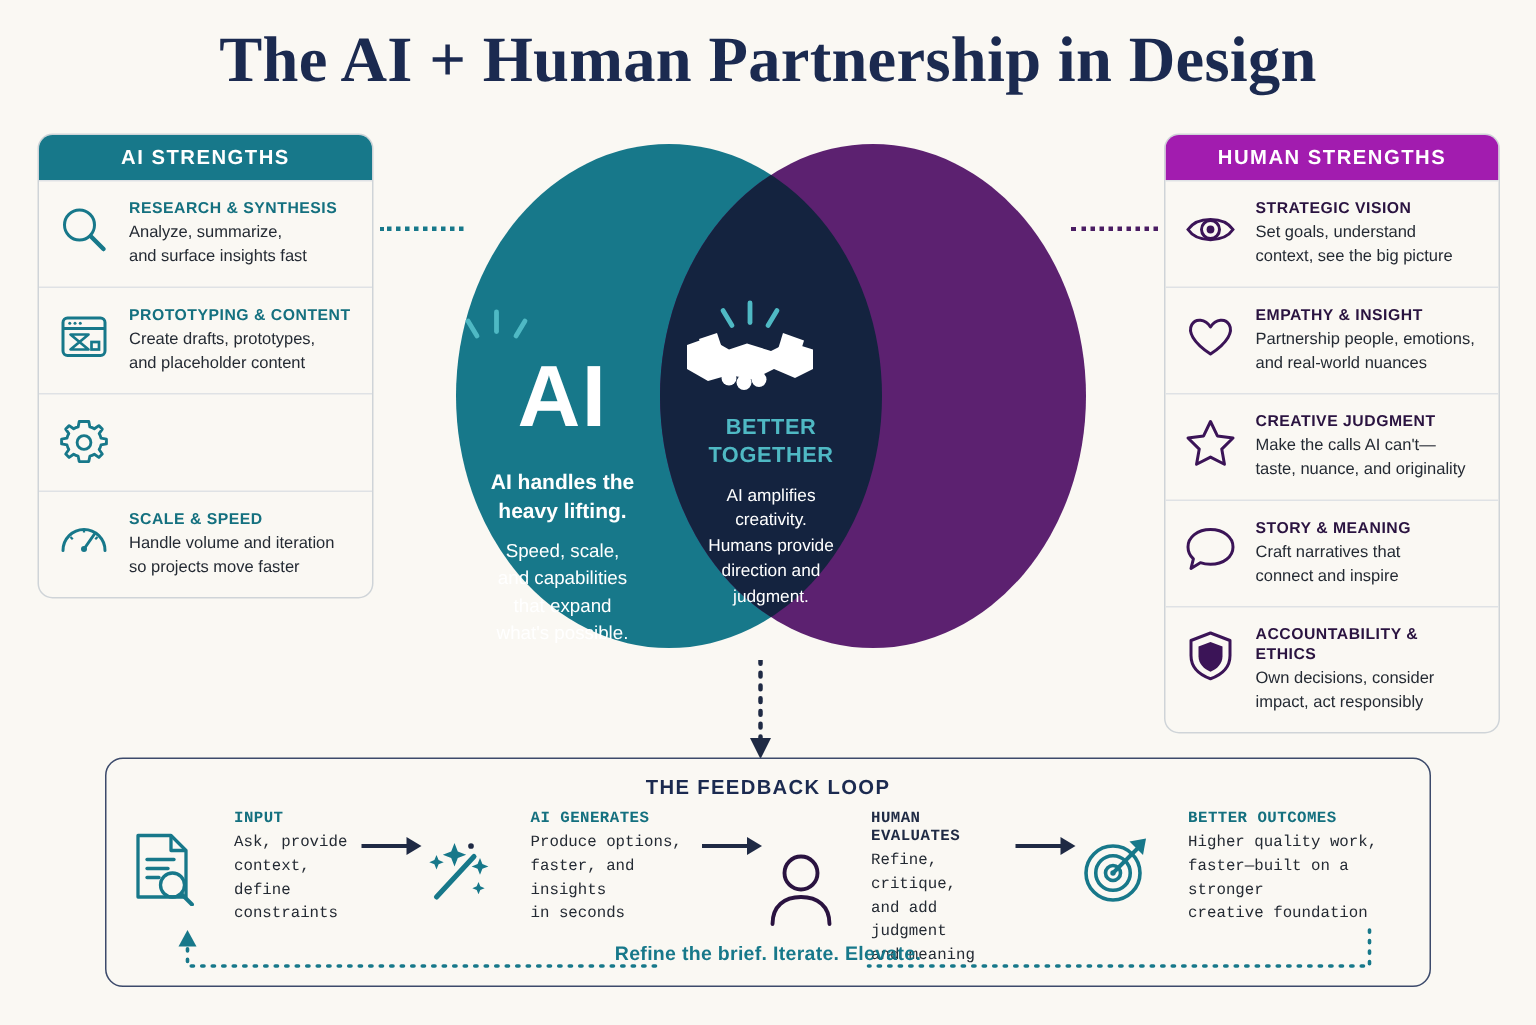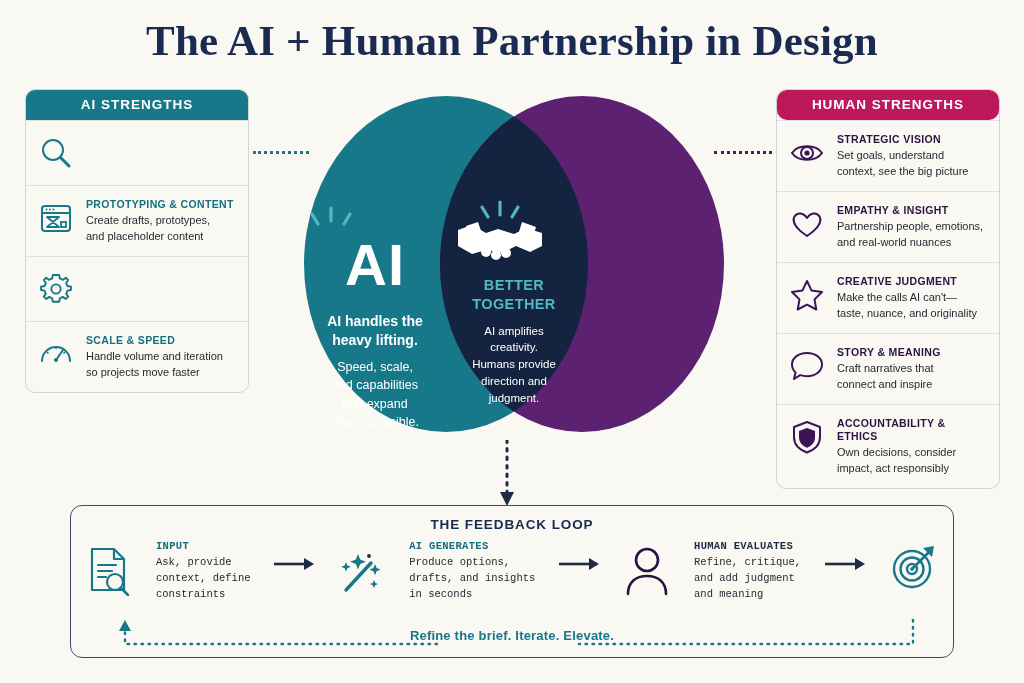--- a/index.html
+++ b/index.html
@@ -32,21 +32,21 @@
   .panel-right { left: 776px; top: 89px; }
 
   .panel-head {
     height: 30px; line-height: 30px;
     text-align: center;
     color: #ffffff;
     font-size: 13.5px; font-weight: 700;
     letter-spacing: 1.0px;
   }
   .panel-left  .panel-head { background: #17788a; }
-  .panel-right .panel-head { background: #be185d; border-radius: 10px; }
+  .panel-right .panel-head { background: #a21caf; }
 
   .row {
     display: flex; align-items: flex-start;
     padding: 11px 10px 11px 9px;
     gap: 9px;
     border-top: 1px solid #dfe2e5;
   }
   .row:first-of-type { border-top: none; }
   .row .ico { flex: 0 0 42px; height: 42px; display: flex; align-items: center; justify-content: center; }
   .row .txt { padding-top: 1px; }
@@ -128,20 +128,24 @@
 
   <div class="panel panel-left">
     <div class="panel-head">AI STRENGTHS</div>
 
     <div class="row">
       <div class="ico">
         <svg width="36" height="36" viewBox="0 0 36 36">
             <circle cx="15" cy="15" r="10" fill="none" stroke="#17788a" stroke-width="2"></circle>
             <line x1="22.5" y1="22.5" x2="31" y2="31" stroke="#17788a" stroke-width="3" stroke-linecap="round"></line>
           </svg>
+      </div>
+      <div class="txt">
+        <div class="hd">RESEARCH &amp; SYNTHESIS</div>
+        <div class="bd"><span>Analyze, summarize,</span><br><span>and surface insights fast</span></div>
       </div>
     </div>
 
 
     <div class="row">
       <div class="ico">
         <svg width="36" height="36" viewBox="0 0 36 36">
             <rect x="4" y="6" width="28" height="25" rx="3" fill="none" stroke="#17788a" stroke-width="2"></rect>
             <line x1="4" y1="13" x2="32" y2="13" stroke="#17788a" stroke-width="2"></line>
             <circle cx="8.5" cy="9.5" r="1" fill="#17788a"></circle>
@@ -344,21 +348,21 @@
               <line x1="8" y1="44" x2="33" y2="17" stroke="#17788a" stroke-width="3.4" stroke-linecap="round"></line>
               <path d="M20 8 L22.2 13.6 L27.8 15.8 L22.2 18 L20 23.6 L17.8 18 L12.2 15.8 L17.8 13.6 Z" fill="#17788a"></path>
               <path d="M37 18 L38.6 22 L42.6 23.6 L38.6 25.2 L37 29.2 L35.4 25.2 L31.4 23.6 L35.4 22 Z" fill="#17788a"></path>
               <path d="M8 16 L9.4 19.4 L12.8 20.8 L9.4 22.2 L8 25.6 L6.6 22.2 L3.2 20.8 L6.6 19.4 Z" fill="#17788a"></path>
               <path d="M36 34 L37.2 36.9 L40.1 38.1 L37.2 39.3 L36 42.2 L34.8 39.3 L31.9 38.1 L34.8 36.9 Z" fill="#17788a"></path>
               <circle cx="31" cy="10" r="1.9" fill="#1f2a44"></circle>
             </svg>
         </div>
         <div>
           <div class="shd">AI GENERATES</div>
-          <div class="sbd"><span>Produce options,</span><br><span>drafts, and insights</span><br><span>in seconds</span></div>
+          <div class="sbd"><span>Produce options,</span><br><span>faster, and insights</span><br><span>in seconds</span></div>
         </div>
       </div>
 
       <div class="arrow">
         <svg width="44" height="16" viewBox="0 0 44 16">
             <line x1="2" y1="8" x2="33" y2="8" stroke="#1f2a44" stroke-width="2.6"></line>
             <path d="M32 2 L42 8 L32 14 Z" fill="#1f2a44"></path>
           </svg>
       </div>
 
@@ -386,20 +390,24 @@
         <div class="sico">
           <svg width="50" height="50" viewBox="0 0 50 50">
               <circle cx="23" cy="28" r="18" fill="none" stroke="#17788a" stroke-width="2.4"></circle>
               <circle cx="23" cy="28" r="11.5" fill="none" stroke="#17788a" stroke-width="2.4"></circle>
               <circle cx="23" cy="28" r="5" fill="none" stroke="#17788a" stroke-width="2.4"></circle>
               <circle cx="23" cy="28" r="1.8" fill="#17788a"></circle>
               <line x1="23" y1="28" x2="42" y2="9" stroke="#17788a" stroke-width="2.6" stroke-linecap="round"></line>
               <path d="M34 7 L45 5 L43 16 Z" fill="#17788a"></path>
             </svg>
         </div>
+        <div>
+          <div class="shd">BETTER OUTCOMES</div>
+          <div class="sbd"><span>Higher quality work,</span><br><span>faster—built on a stronger</span><br><span>creative foundation</span></div>
+        </div>
       </div>
 
     </div>
 
     <div class="return">
       <svg width="812" height="34" viewBox="0 0 812 34" style="position:absolute;left:0;top:0;">
         <path d="M806 2 L806 26 L472 26" fill="none" stroke="#17788a" stroke-width="2.4" stroke-dasharray="1.5 5.5" stroke-linecap="round"></path>
         <path d="M330 26 L18 26 L18 12" fill="none" stroke="#17788a" stroke-width="2.4" stroke-dasharray="1.5 5.5" stroke-linecap="round"></path>
         <path d="M12 13 L24 13 L18 2 Z" fill="#17788a"></path>
       </svg>

